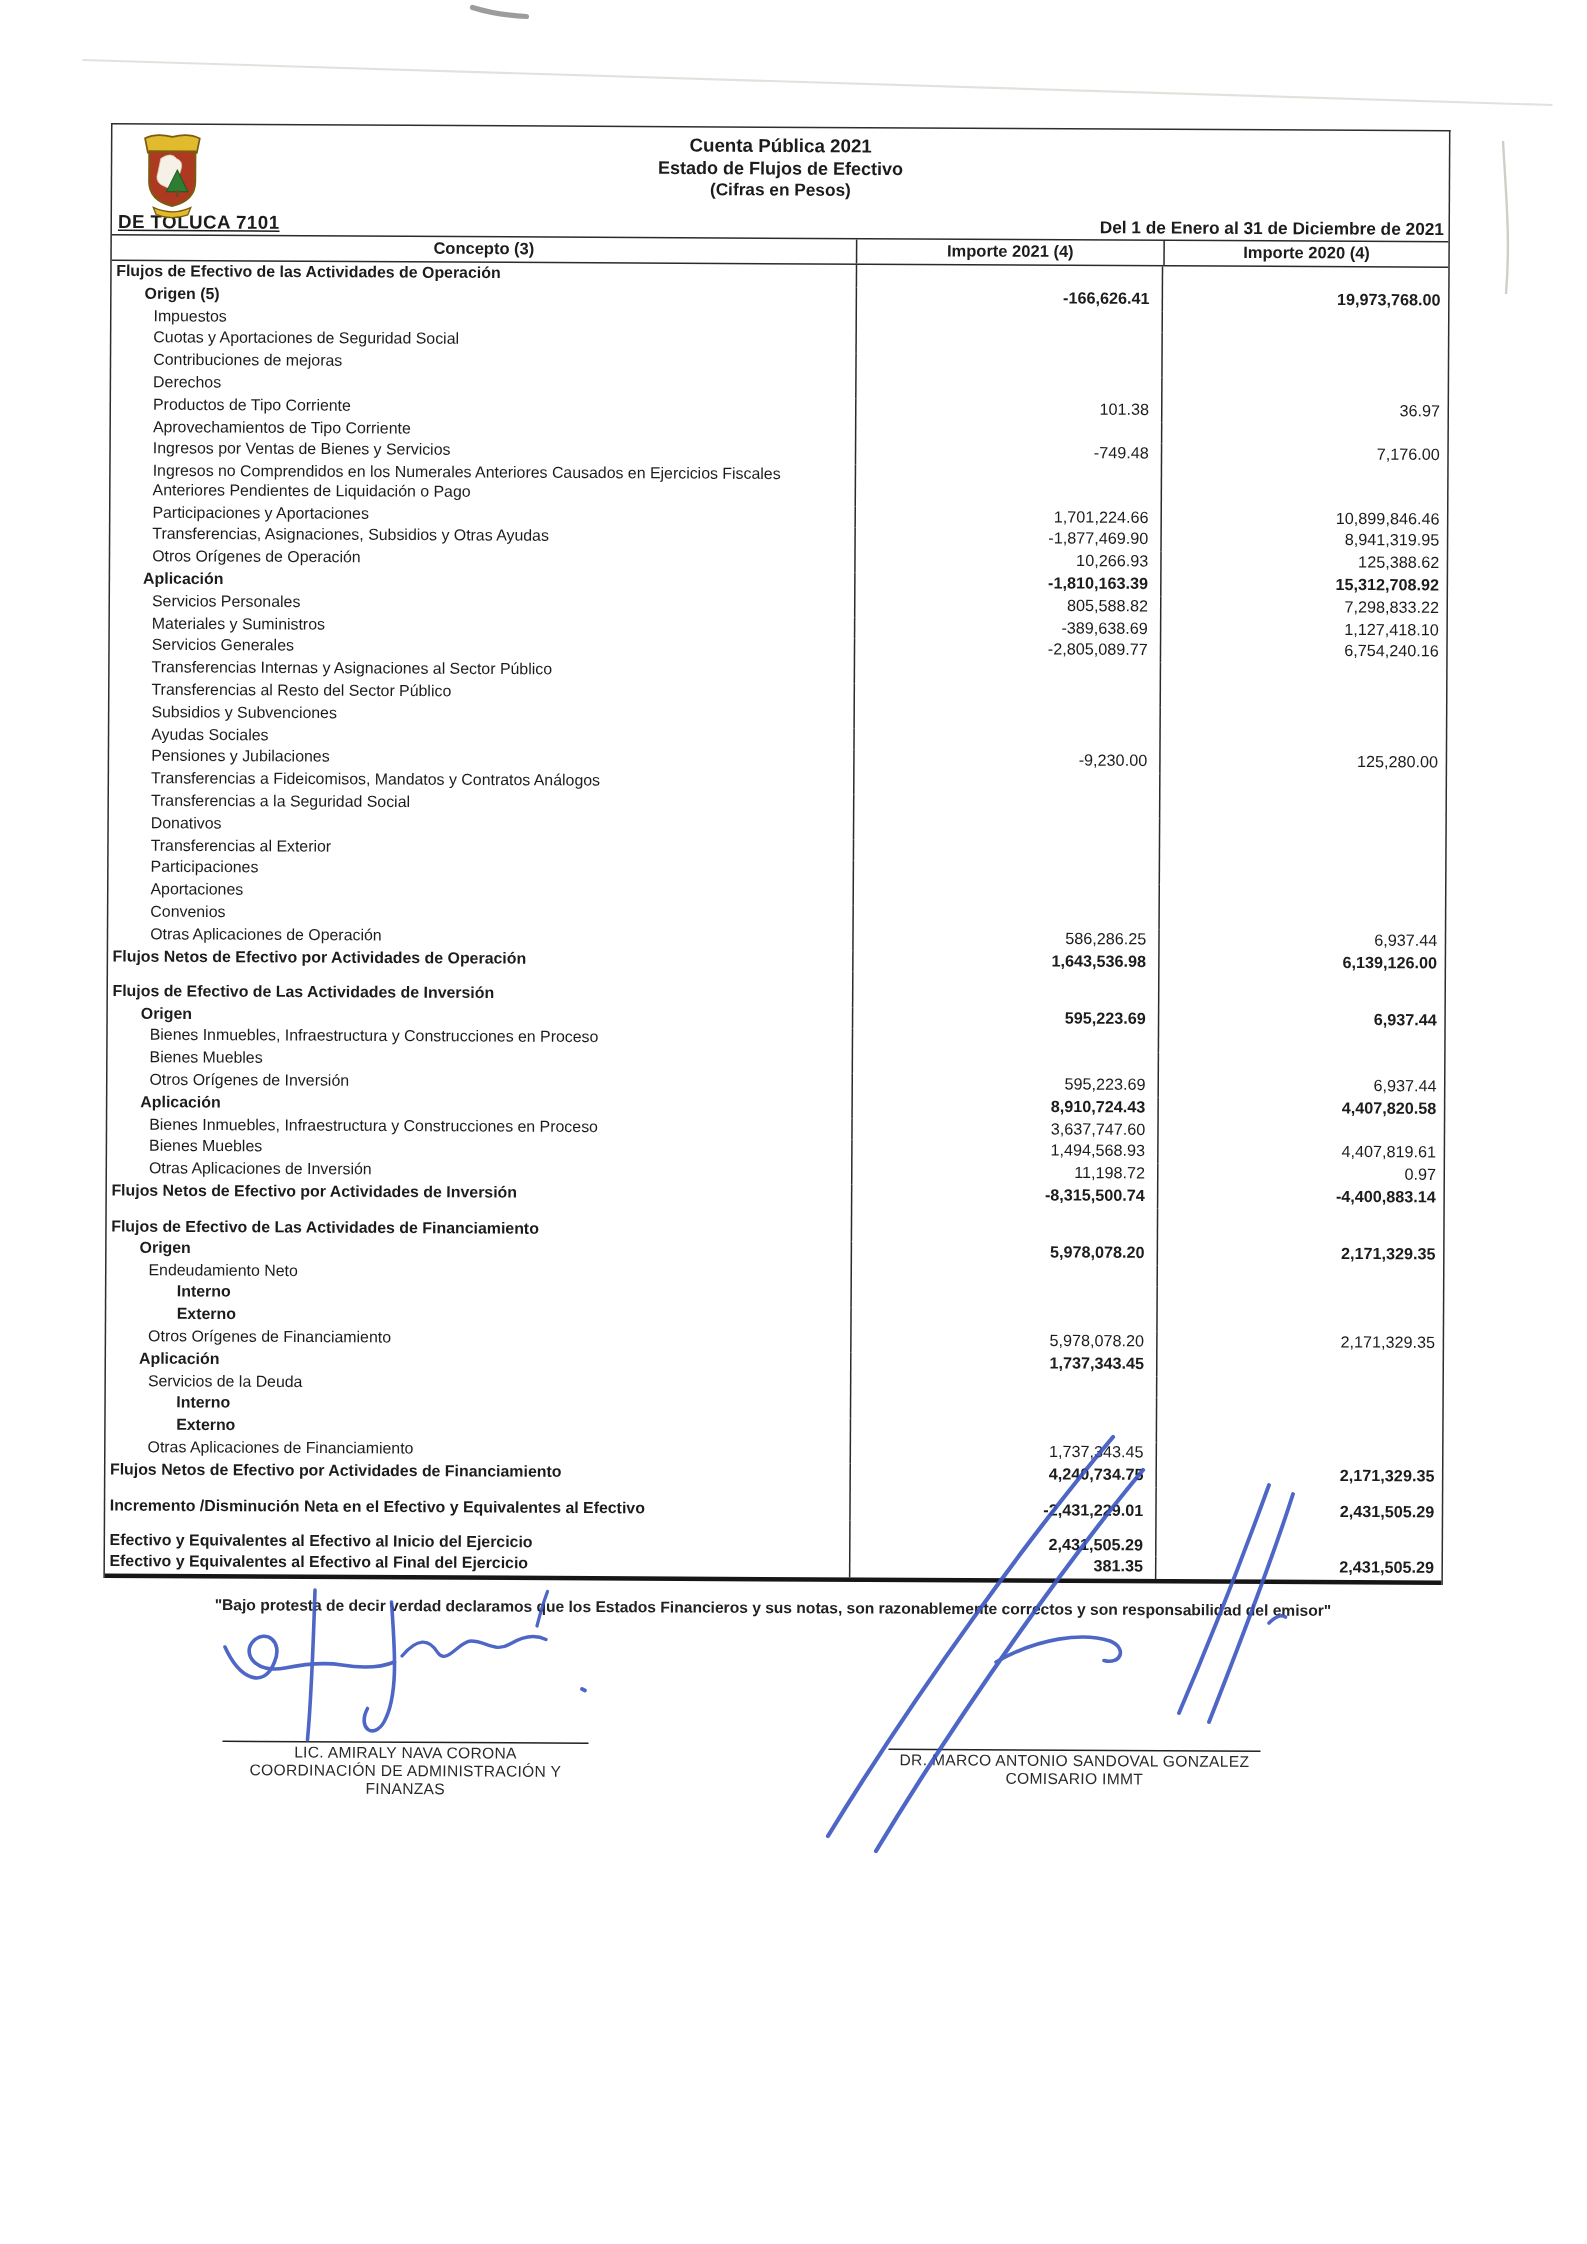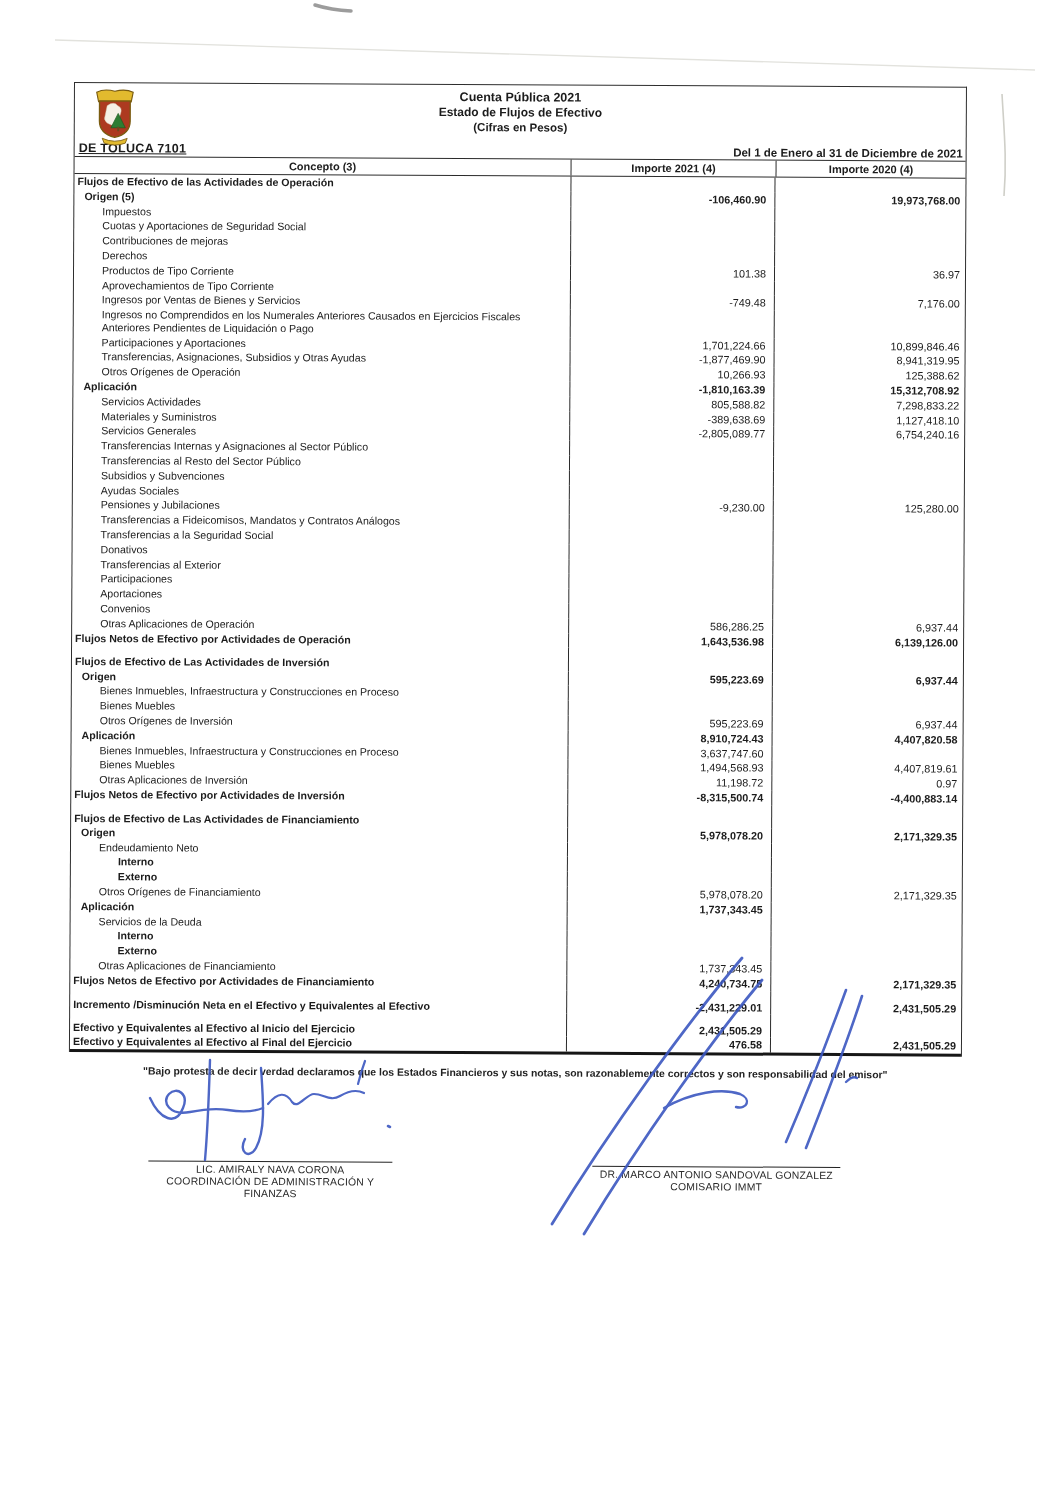--- a/index.html
+++ b/index.html
@@ -28,21 +28,21 @@
   .thead>div+div{border-left:1.3px solid #2b2b2b;}
   .tbody{font-size:10.6px;line-height:13.2px;}
   .trow{display:grid;grid-template-columns:496px 205px 1fr;align-items:stretch;min-height:14.8px;}
   .trow .cell{padding-top:1px;}
   .trow .concept{padding-right:4px;}
   .trow .amt{text-align:right;white-space:nowrap;font-size:10.8px;}
   .trow .a1{border-left:1.3px solid #2b2b2b;border-right:1.3px solid #2b2b2b;padding-right:8px;}
   .trow .a2{padding-right:5px;}
   .trow.gap>.cell{padding-top:10px;}
   .lbl{display:inline-block;}
-  .ind0{padding-left:3px;}.ind1{padding-left:10px;}.ind2{padding-left:28px;}.ind3{padding-left:47px;font-weight:bold;}
+  .ind0{padding-left:3px;}.ind1{padding-left:22px;}.ind2{padding-left:28px;}.ind3{padding-left:47px;font-weight:bold;}
   .bold{font-weight:bold;}
   .declaration{text-align:center;font-size:10.4px;font-weight:bold;margin-top:13px;color:#222;}
   .sig-area{position:relative;height:170px;}
   .sig{position:absolute;text-align:center;font-size:10.4px;color:#2a2a2a;letter-spacing:.2px;}
   .sig .sigline{border-top:1.4px solid #222;margin-bottom:2px;}
   .sig .nm{line-height:12px;}
   .sig .tt{line-height:12px;}
   .sig-left{left:80px;width:244px;top:84px;}
   .sig-right{left:524px;width:248px;top:87px;}
 </style>
@@ -88,21 +88,21 @@
           <div>Importe  2020 (4)</div>
         </div>
         <div class="tbody">
             <div class="trow">
     <div class="cell concept"><span class="lbl ind0 bold">Flujos de Efectivo de las Actividades de Operación</span></div>
     <div class="cell amt a1"></div>
     <div class="cell amt a2"></div>
   </div>
             <div class="trow">
     <div class="cell concept"><span class="lbl ind1 bold">Origen (5)</span></div>
-    <div class="cell amt a1 bold">-106,460.90</div>
+    <div class="cell amt a1 bold">-166,626.41</div>
     <div class="cell amt a2 bold">19,973,768.00</div>
   </div>
             <div class="trow">
     <div class="cell concept"><span class="lbl ind2">Impuestos</span></div>
     <div class="cell amt a1"></div>
     <div class="cell amt a2"></div>
   </div>
             <div class="trow">
     <div class="cell concept"><span class="lbl ind2">Cuotas y Aportaciones de Seguridad Social</span></div>
     <div class="cell amt a1"></div>
@@ -152,21 +152,21 @@
     <div class="cell concept"><span class="lbl ind2">Otros Orígenes de Operación</span></div>
     <div class="cell amt a1">10,266.93</div>
     <div class="cell amt a2">125,388.62</div>
   </div>
             <div class="trow">
     <div class="cell concept"><span class="lbl ind1 bold">Aplicación</span></div>
     <div class="cell amt a1 bold">-1,810,163.39</div>
     <div class="cell amt a2 bold">15,312,708.92</div>
   </div>
             <div class="trow">
-    <div class="cell concept"><span class="lbl ind2">Servicios Actividades</span></div>
+    <div class="cell concept"><span class="lbl ind2">Servicios Personales</span></div>
     <div class="cell amt a1">805,588.82</div>
     <div class="cell amt a2">7,298,833.22</div>
   </div>
             <div class="trow">
     <div class="cell concept"><span class="lbl ind2">Materiales y Suministros</span></div>
     <div class="cell amt a1">-389,638.69</div>
     <div class="cell amt a2">1,127,418.10</div>
   </div>
             <div class="trow">
     <div class="cell concept"><span class="lbl ind2">Servicios Generales</span></div>
@@ -358,21 +358,21 @@
     <div class="cell amt a1 bold">-2,431,229.01</div>
     <div class="cell amt a2 bold">2,431,505.29</div>
   </div>
             <div class="trow gap">
     <div class="cell concept"><span class="lbl ind0 bold">Efectivo y Equivalentes al Efectivo al Inicio del Ejercicio</span></div>
     <div class="cell amt a1 bold">2,431,505.29</div>
     <div class="cell amt a2 bold"></div>
   </div>
             <div class="trow">
     <div class="cell concept"><span class="lbl ind0 bold">Efectivo y Equivalentes al Efectivo al Final del Ejercicio</span></div>
-    <div class="cell amt a1 bold">476.58</div>
+    <div class="cell amt a1 bold">381.35</div>
     <div class="cell amt a2 bold">2,431,505.29</div>
   </div>
           </div>
       </div>
 
     </div>
 
     <div class="declaration">"Bajo protesta de decir verdad declaramos que los Estados Financieros y sus notas, son razonablemente correctos y son responsabilidad del emisor"</div>
 
     <div class="sig-area">

